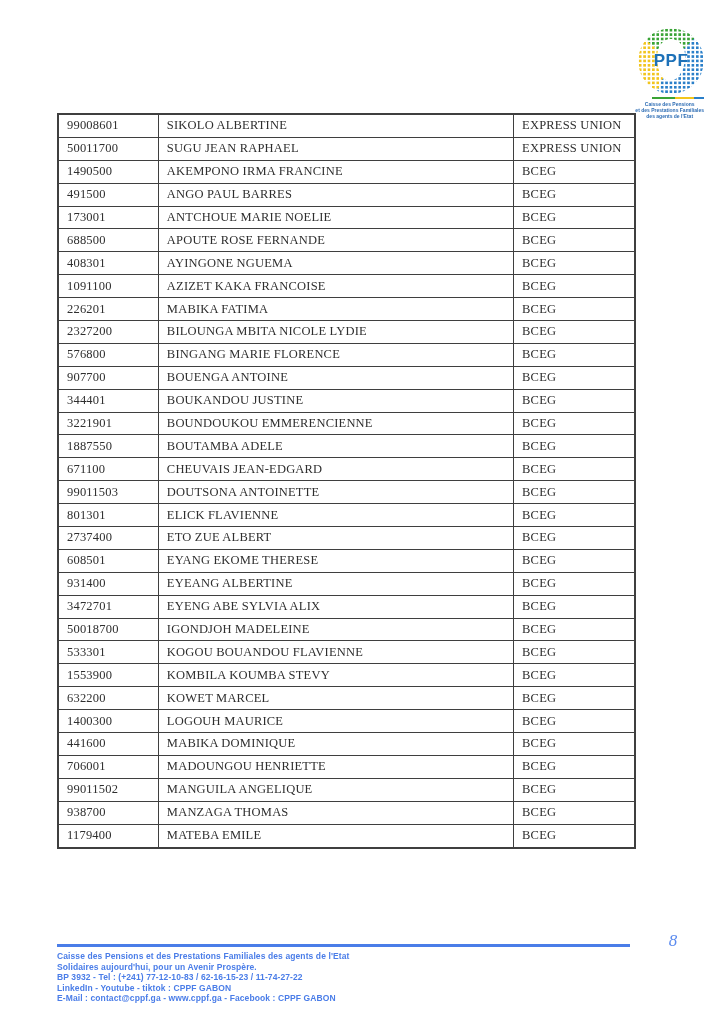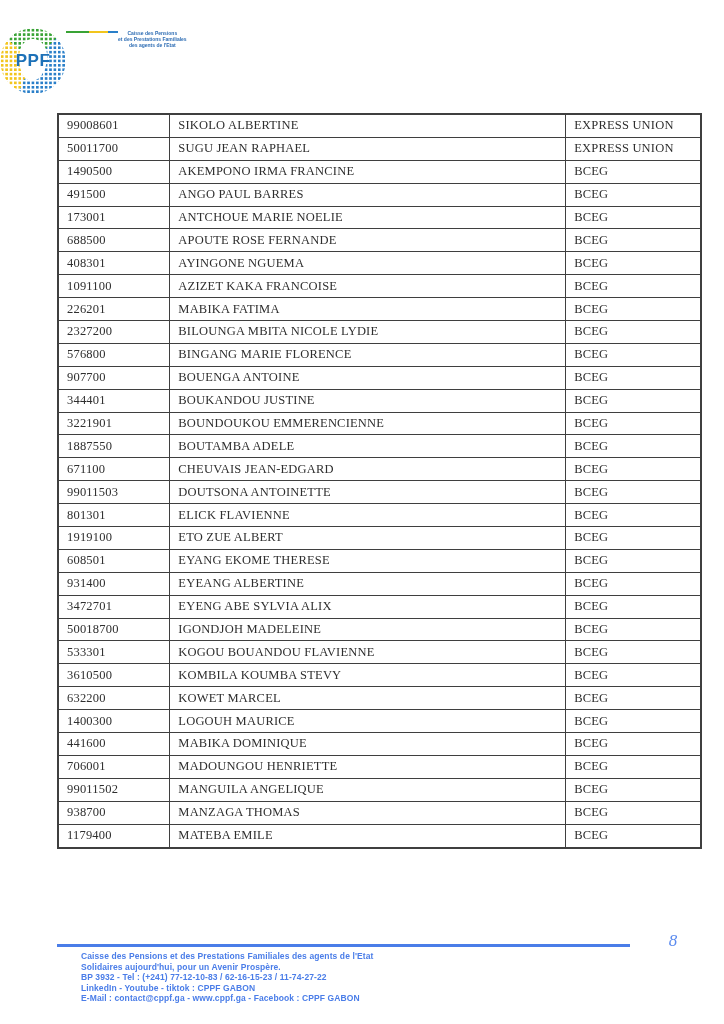--- a/index.html
+++ b/index.html
@@ -4,21 +4,21 @@
 <style>
   html,body{margin:0;padding:0;}
   body{
     width:724px;height:1024px;position:relative;background:#ffffff;
     font-family:"Liberation Serif", serif;overflow:hidden;
   }
 
   
   .logo-wrap{
     position:absolute;top:28px;left:0;width:704px;
-    display:flex;flex-direction:row;align-items:flex-start;
+    display:flex;flex-direction:column;align-items:flex-end;
   }
   .logo{position:relative;width:66px;height:66px;}
   .logo-dots{
     position:absolute;inset:0;border-radius:50%;
     background:conic-gradient(#39a335 0deg 45deg,#2a7fc9 45deg 205deg,#f2c51d 205deg 310deg,#39a335 310deg 360deg);
     -webkit-mask-image:radial-gradient(circle,#000 1.3px,transparent 1.55px);
     -webkit-mask-size:4.4px 4.4px;
     mask-image:radial-gradient(circle,#000 1.3px,transparent 1.55px);
     mask-size:4.4px 4.4px;
   }
@@ -37,38 +37,38 @@
     background:linear-gradient(to right,#39a335 0 45%,#f2c51d 45% 80%,#2a7fc9 80% 100%);
   }
   .logo-caption{
     margin-top:2px;text-align:center;
     font-family:"Liberation Sans", sans-serif;font-weight:bold;
     font-size:5px;line-height:6px;color:#2e6db4;
   }
 
   
   table.pay{
-    position:absolute;left:57px;top:113px;width:645px;
+    position:absolute;left:57px;top:113px;width:579px;
     border-collapse:collapse;table-layout:fixed;
     border:2px solid #3f3f3f;
   }
   table.pay td{
     border:1px solid #3f3f3f;height:21.9px;padding:0 4px 0 8px;
     font-family:"Liberation Serif", serif;font-size:12.5px;color:#2e2e2e;
     white-space:nowrap;overflow:hidden;letter-spacing:.2px;
   }
 
   
   .footer-rule{
     position:absolute;left:57px;top:944px;width:573px;height:3px;background:#4a7de8;
   }
   .footer-text{
     position:absolute;left:57px;top:951px;
     font-family:"Liberation Sans", sans-serif;font-weight:bold;
-    font-size:8.5px;line-height:10.6px;color:#4a7de8;letter-spacing:.1px;margin-left:24px;
+    font-size:8.5px;line-height:10.6px;color:#4a7de8;letter-spacing:.1px;
   }
   .page-number{
     position:absolute;left:658px;top:931px;width:30px;text-align:center;
     font-family:"Liberation Serif", serif;font-style:italic;
     font-size:17px;color:#5b8bef;
   }
 </style>
 </head>
 <body>
 
@@ -177,21 +177,21 @@
         <td>99011503</td>
         <td>DOUTSONA ANTOINETTE</td>
         <td>BCEG</td>
       </tr>
       <tr>
         <td>801301</td>
         <td>ELICK FLAVIENNE</td>
         <td>BCEG</td>
       </tr>
       <tr>
-        <td>1919100</td>
+        <td>2737400</td>
         <td>ETO ZUE ALBERT</td>
         <td>BCEG</td>
       </tr>
       <tr>
         <td>608501</td>
         <td>EYANG EKOME THERESE</td>
         <td>BCEG</td>
       </tr>
       <tr>
         <td>931400</td>
@@ -207,21 +207,21 @@
         <td>50018700</td>
         <td>IGONDJOH MADELEINE</td>
         <td>BCEG</td>
       </tr>
       <tr>
         <td>533301</td>
         <td>KOGOU BOUANDOU FLAVIENNE</td>
         <td>BCEG</td>
       </tr>
       <tr>
-        <td>3610500</td>
+        <td>1553900</td>
         <td>KOMBILA KOUMBA STEVY</td>
         <td>BCEG</td>
       </tr>
       <tr>
         <td>632200</td>
         <td>KOWET MARCEL</td>
         <td>BCEG</td>
       </tr>
       <tr>
         <td>1400300</td>

